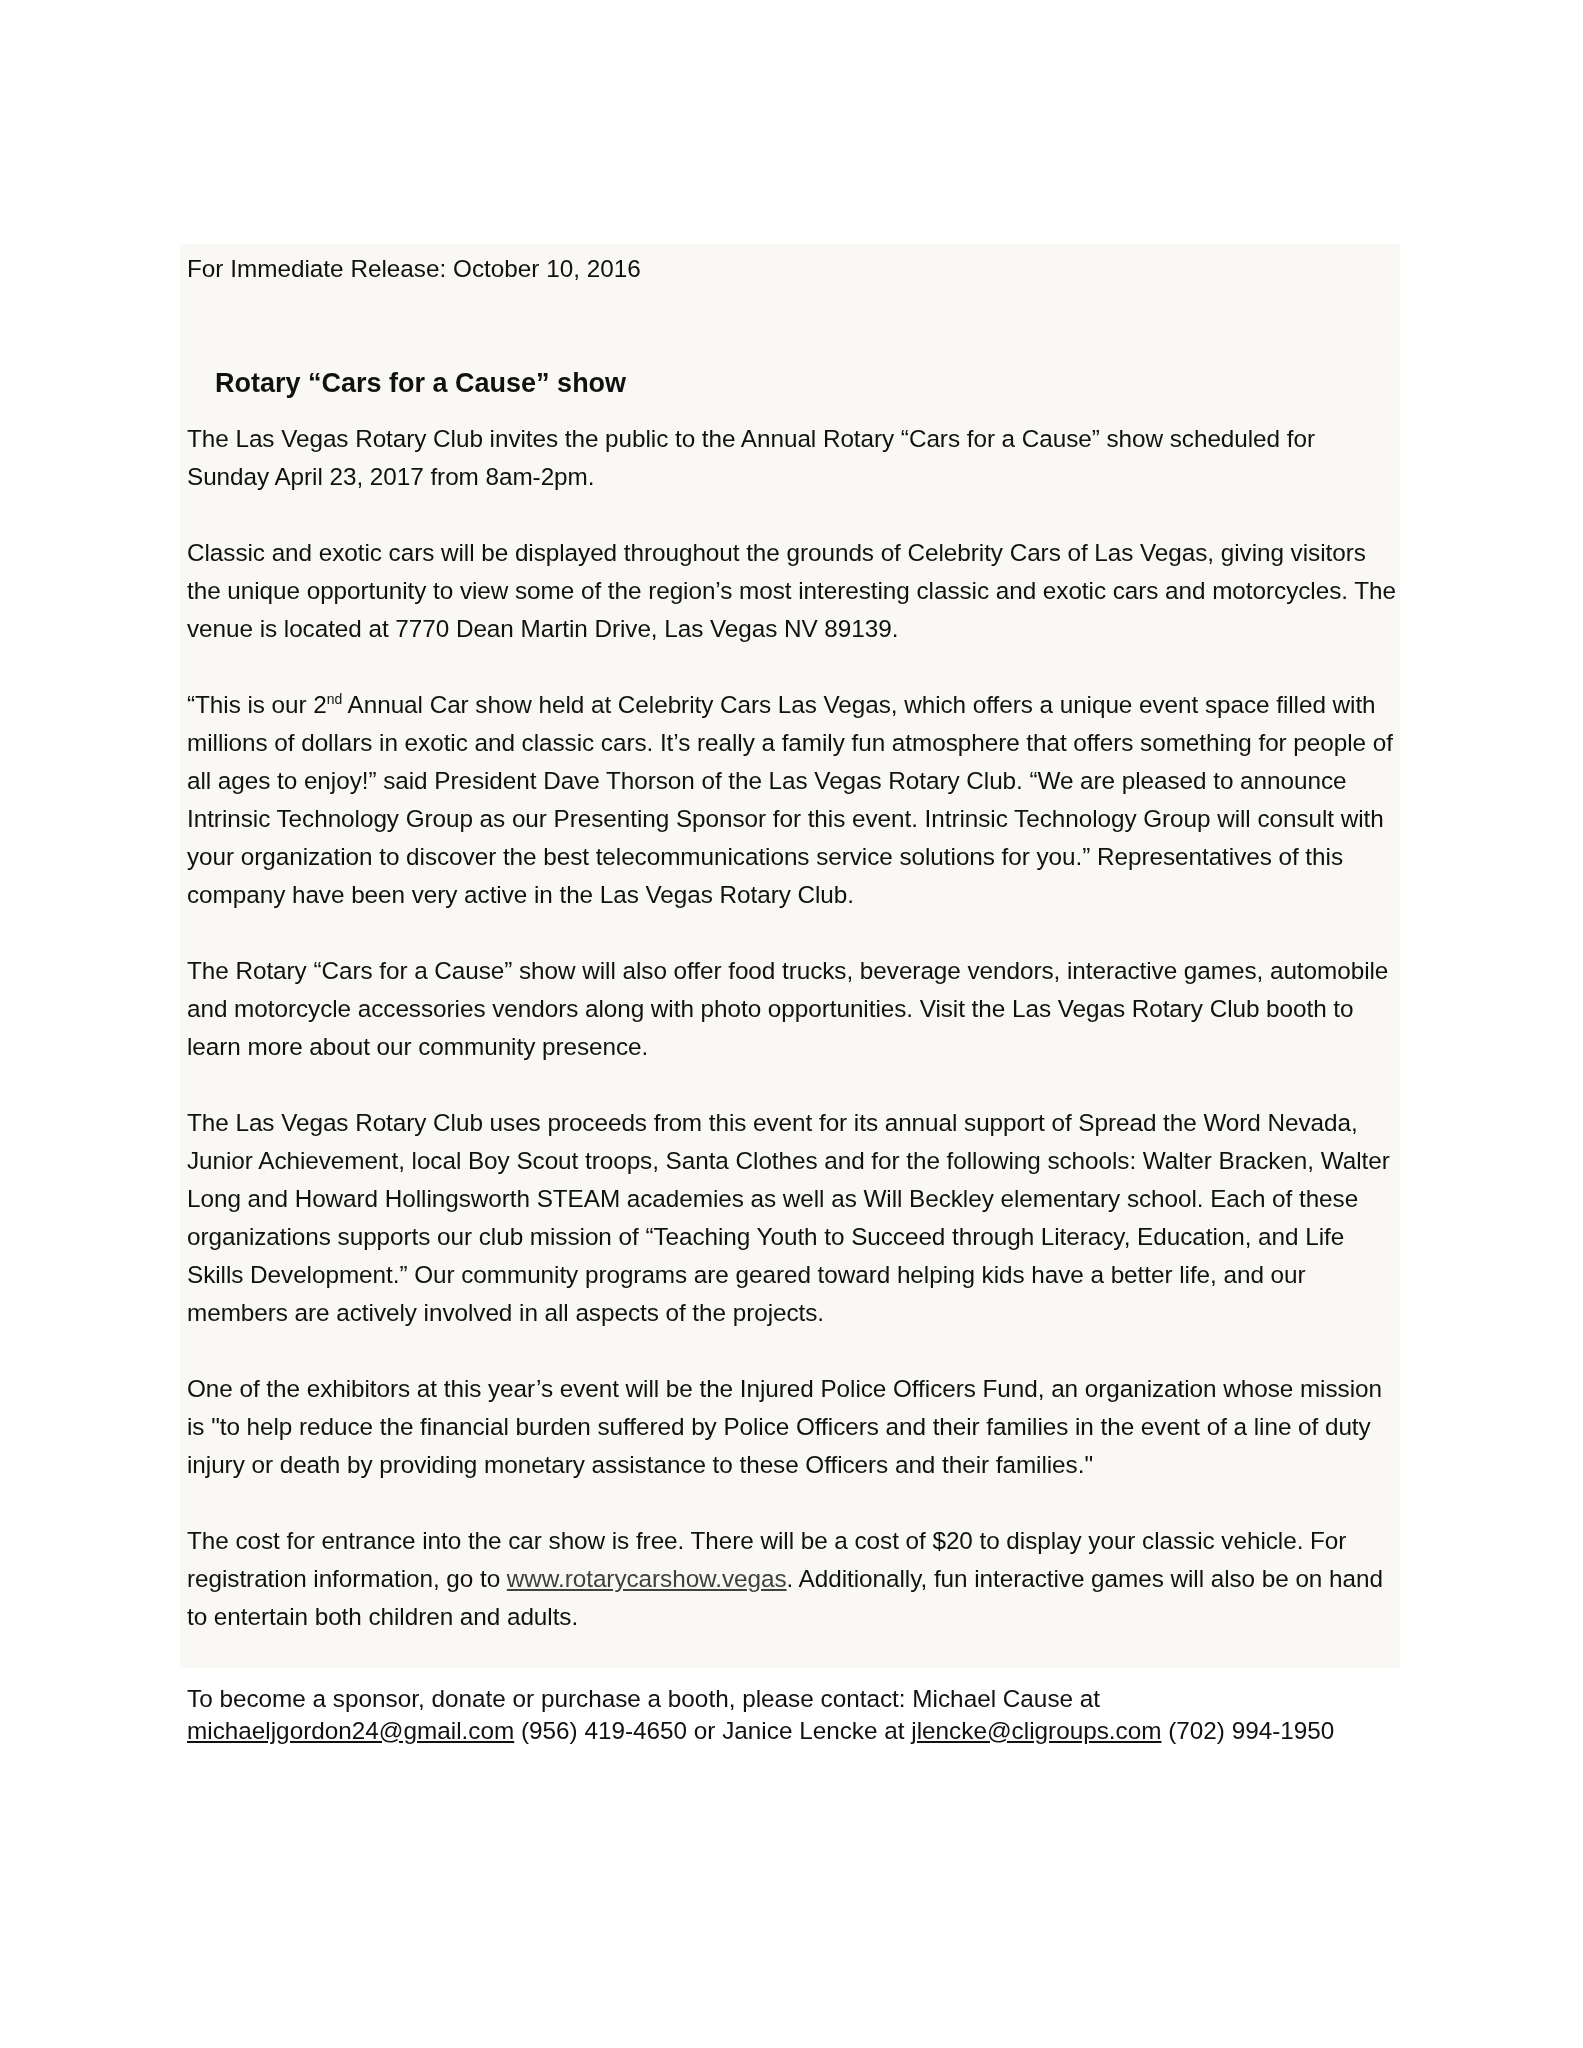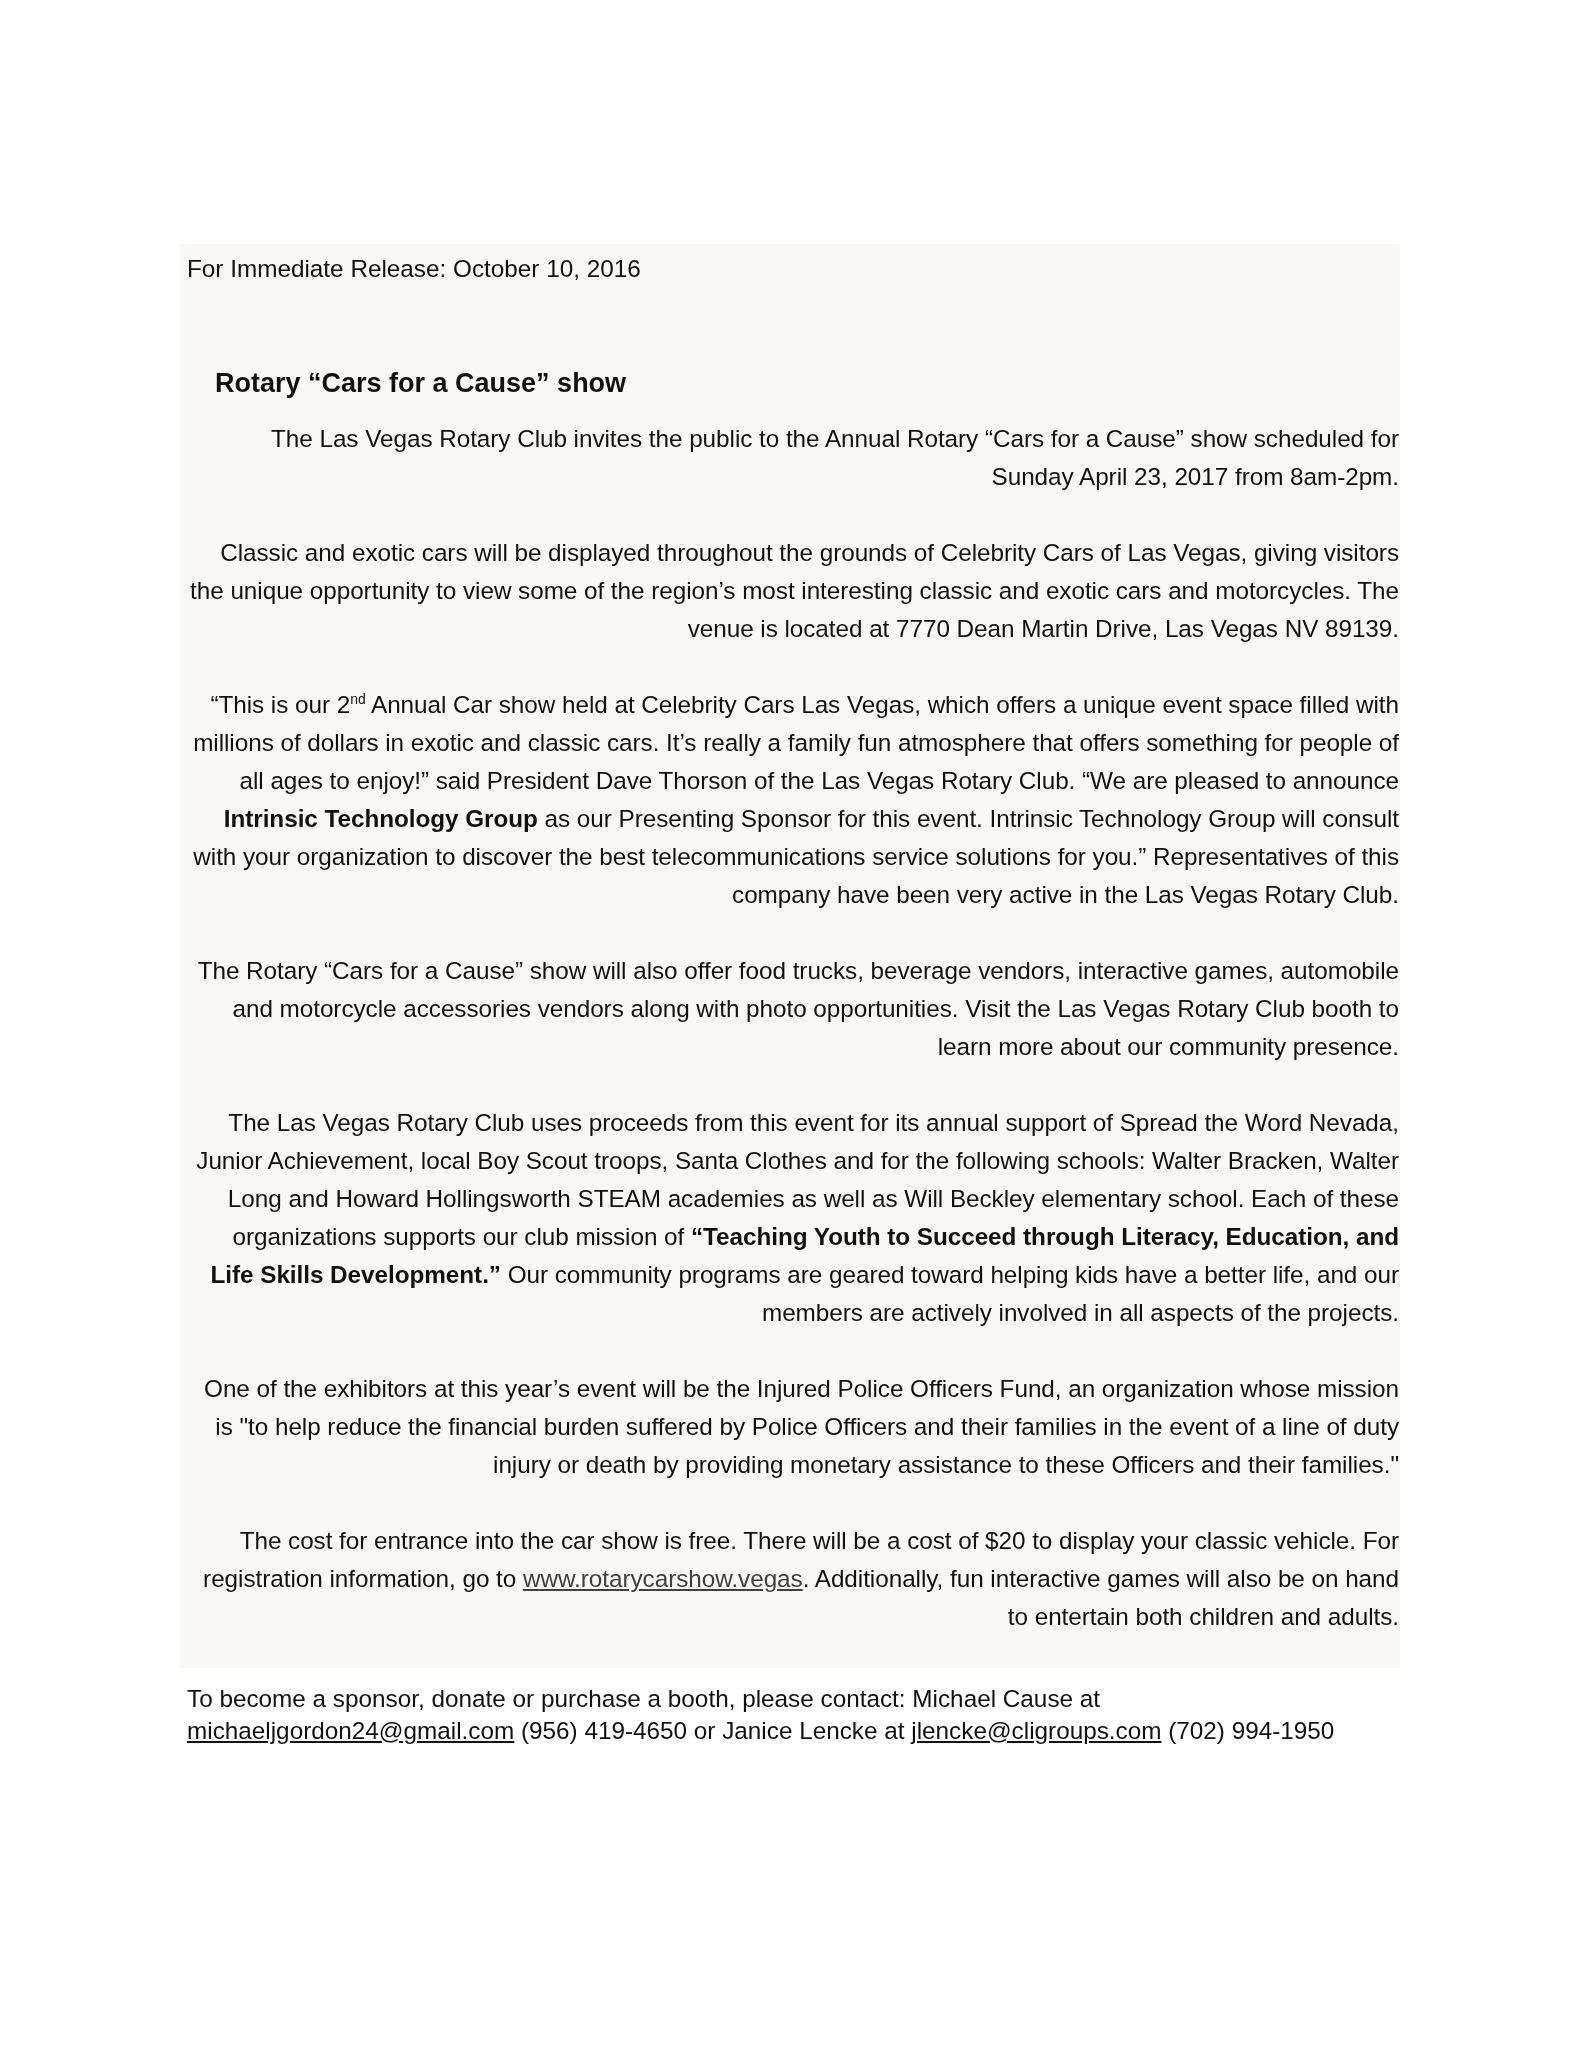--- a/index.html
+++ b/index.html
@@ -2,24 +2,24 @@
 <html><head>
 <meta charset="utf-8">
 <style>
   html, body { margin: 0; padding: 0; background: #ffffff; }
   body { width: 1583px; height: 2048px; position: relative; overflow: hidden;
          font-family: "Liberation Sans", sans-serif; color: #111111; }
   .shade { position: absolute; left: 180px; top: 244px; width: 1220px; height: 1424px; background: #f9f8f5; }
   .content { position: absolute; left: 187px; top: 250px; width: 1212px; font-size: 24.3px; line-height: 38px; }
   .release { height: 38px; font-size: 24.3px; }
   .title { font-weight: bold; font-size: 27px; line-height: 38px; margin-top: 76px; margin-bottom: 0px; padding-left: 28px; }
-  .para { margin: 0 0 38px 0; letter-spacing: -0.05px; text-align: right; }
+  .para { margin: 0 0 38px 0; letter-spacing: -0.05px; }
   .para.first { margin-top: 0px; }
   .para.last { margin-bottom: 0; }
-  b { font-weight: bold; }
+  b { font-weight: normal; }
   sup { font-size: 14px; line-height: 0; vertical-align: 9px; }
   a.link { color: #404040; text-decoration: underline; }
   .contact { position: absolute; left: 187px; top: 1683px; width: 1212px; font-size: 24.3px; line-height: 31.5px; }
   .contact .email { color: #111111; text-decoration: underline; }
 </style>
 </head>
 <body>
 
 <div class="shade"></div>
 

